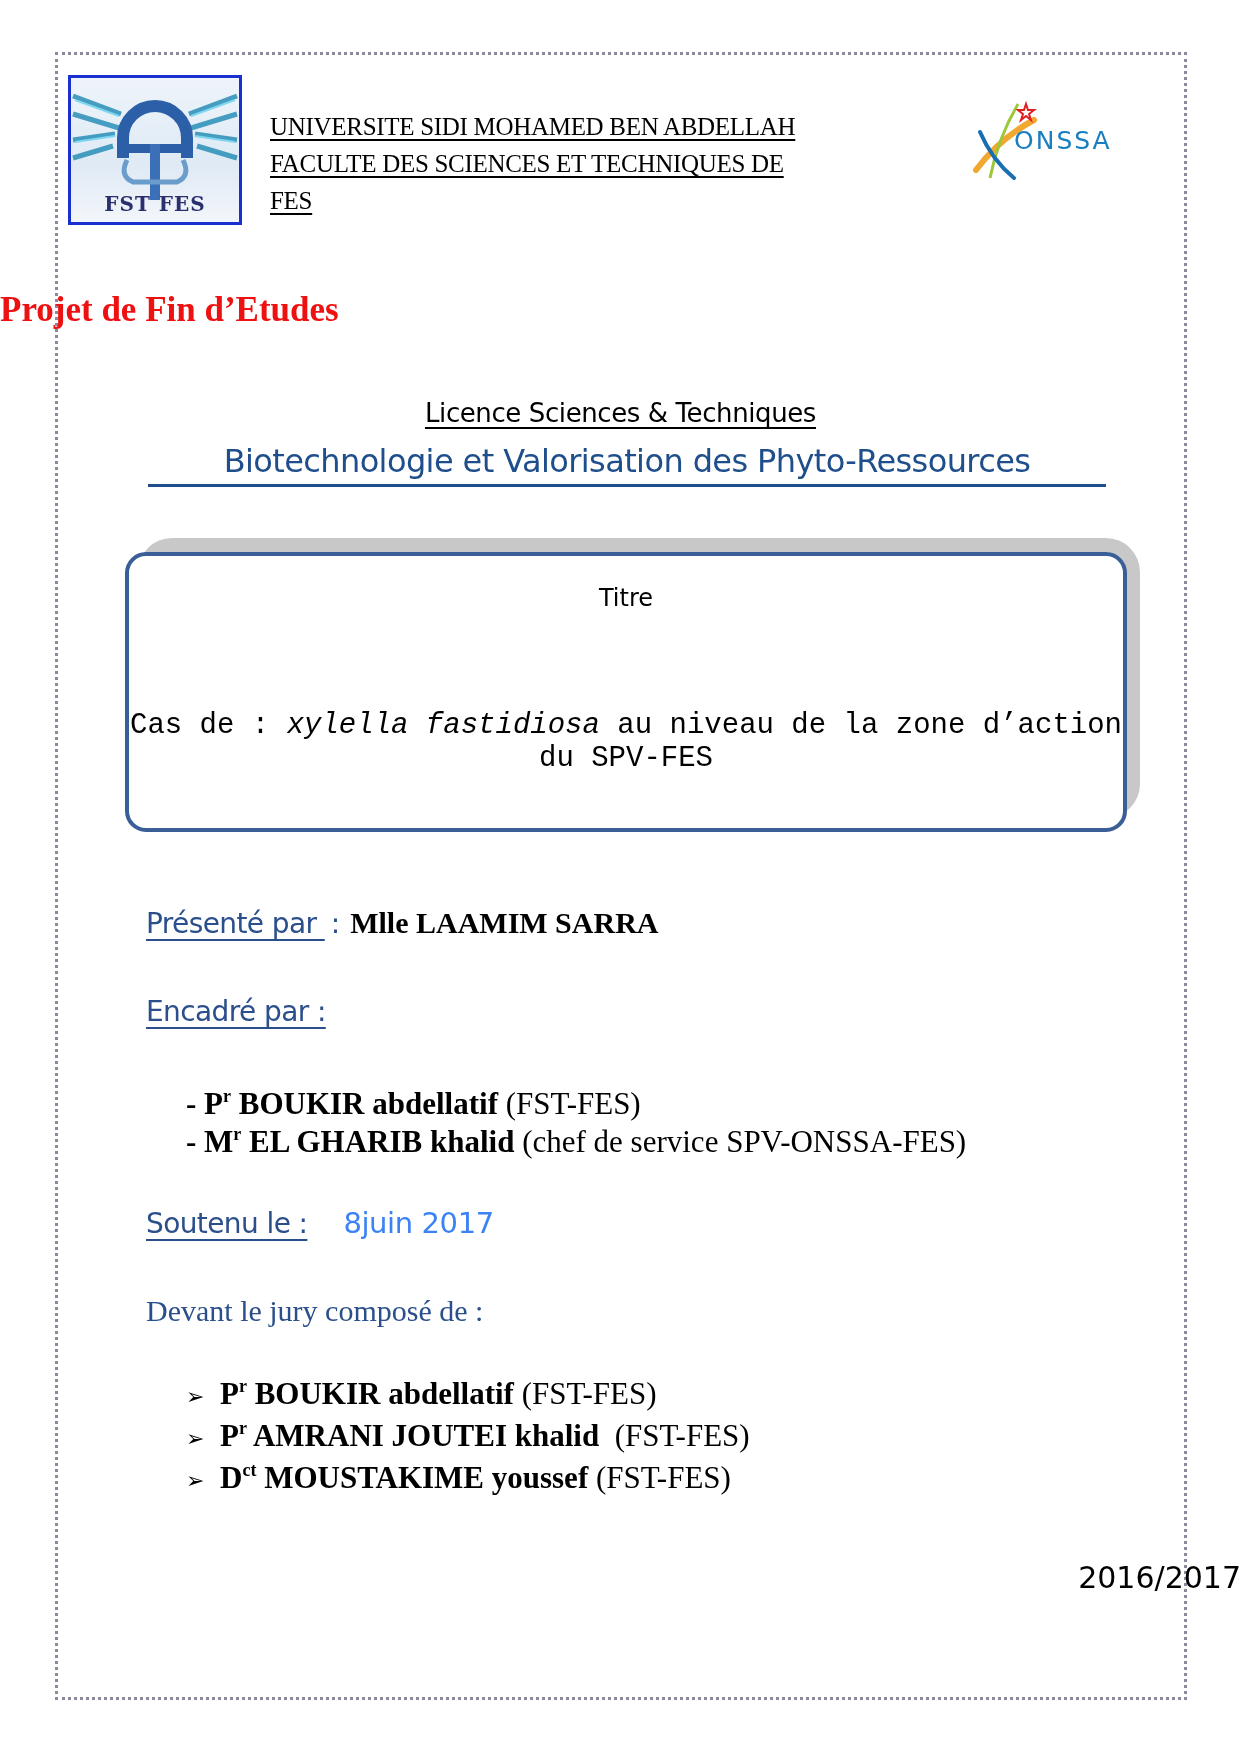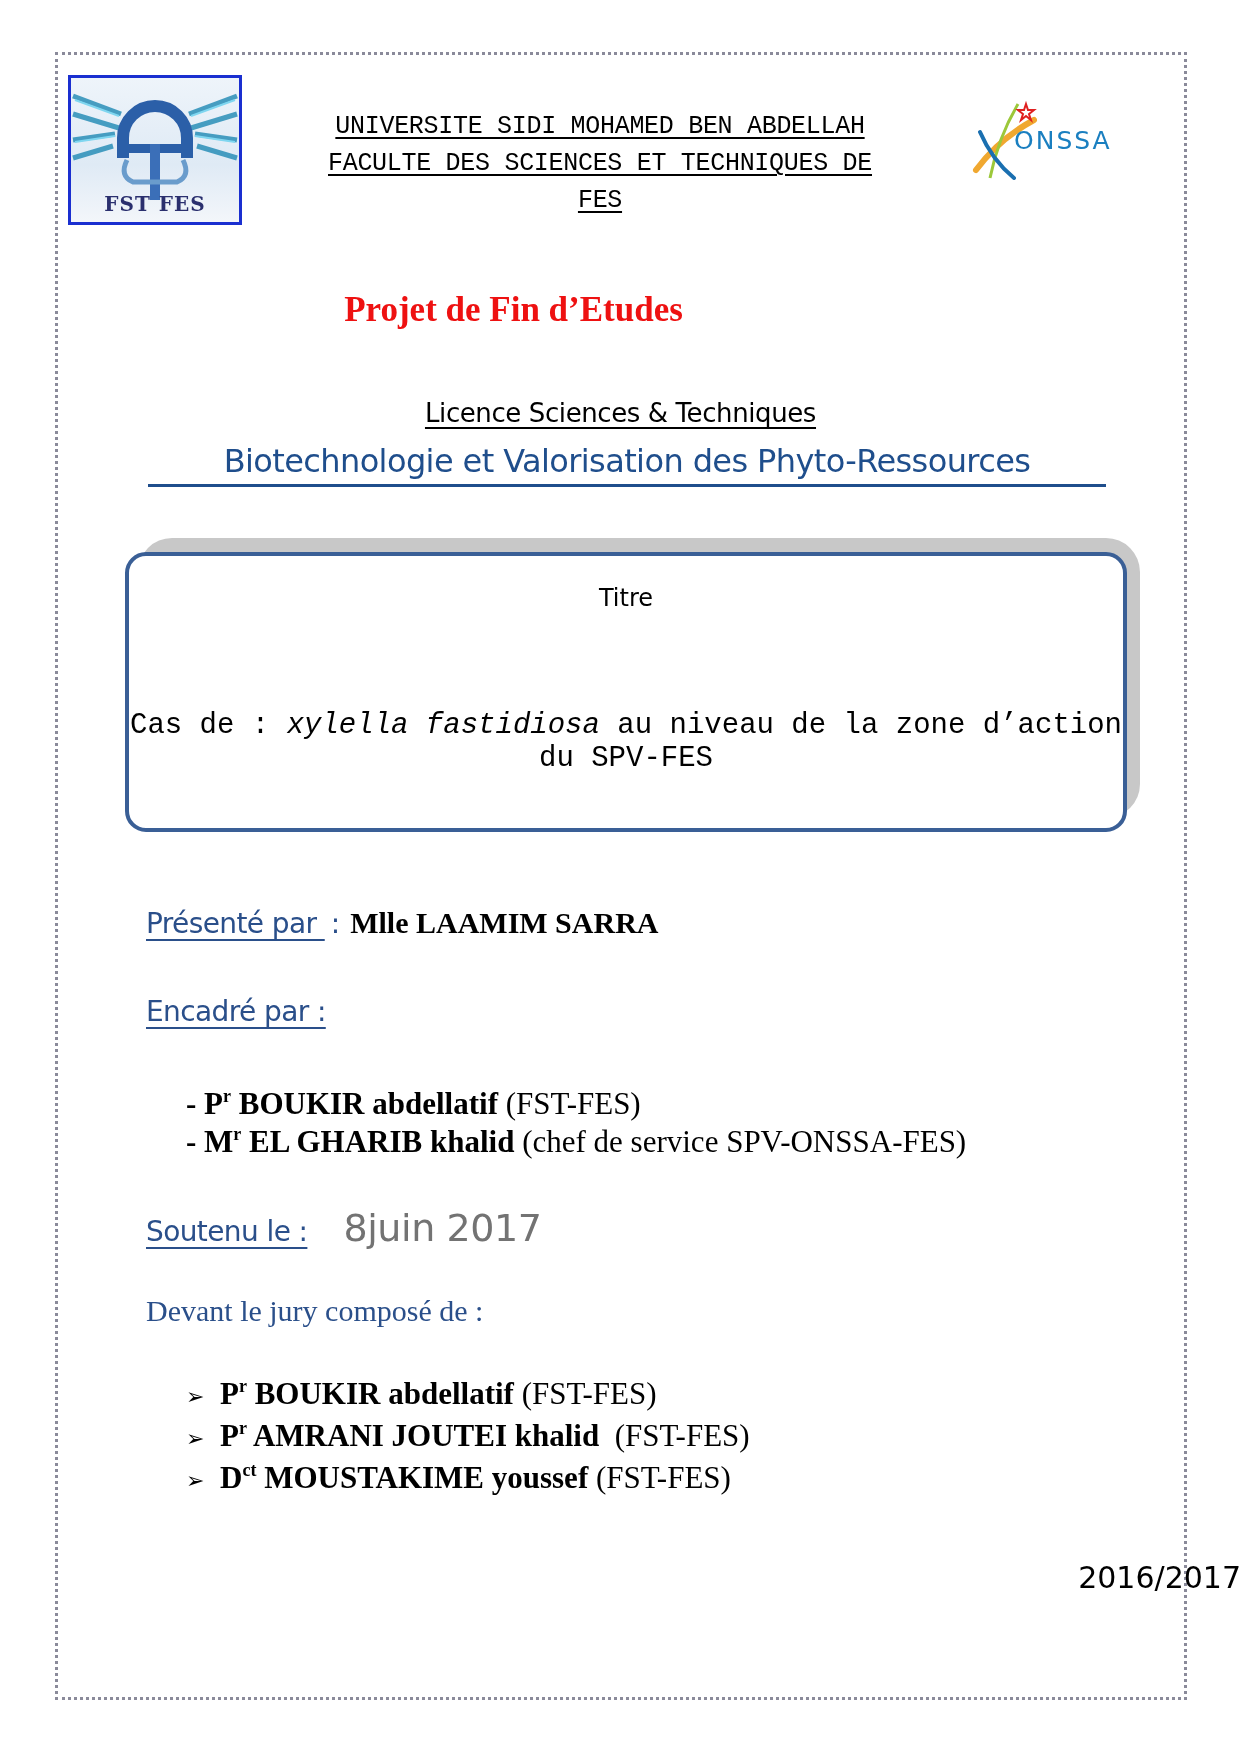--- a/index.html
+++ b/index.html
@@ -14,32 +14,32 @@
     border:3px solid #1a2fd0; box-sizing:border-box;
     background:linear-gradient(180deg,#eef4fa 0%,#dfeaf5 60%,#f3f6fa 100%);
     overflow:hidden;
   }
   .fst-logo svg { position:absolute; left:0; top:0; }
   .fst-logo .fst-label {
     position:absolute; left:0; right:0; bottom:6px; text-align:center;
     font-family:"DejaVu Serif", serif; font-weight:bold; font-size:20px; color:#2a2f6e; letter-spacing:1px;
   }
   .univ-header {
-    left:270px; top:108px; width:660px; text-align:center;
-    font-family:Liberation Mono, monospace; font-size:25px; line-height:37px; color:#000;
+    left:270px; top:108px; width:660px; 
+    font-family:Liberation Serif, serif; font-size:25px; line-height:37px; color:#000;
     text-decoration:underline; text-decoration-thickness:2px; text-underline-offset:4px;
     letter-spacing:-0.3px;
   }
   .onssa-logo { left:970px; top:98px; width:180px; height:82px; }
   .onssa-text {
     position:absolute; left:44px; top:28px;
     font-family:"DejaVu Sans", sans-serif; font-size:25px; color:#1a7fc0; letter-spacing:2px;
   }
   .pfe-title {
-    left:0; width:1027px; top:290px; text-align:center;
+    left:0; width:1027px; top:290px; 
     font-family:"Liberation Serif", serif; font-weight:bold; font-size:35px; color:#ee1111;
   }
   .licence {
     left:0; width:1241px; top:398px; text-align:center;
     font-family:"DejaVu Sans", sans-serif; font-size:26px; color:#000;
     text-decoration:underline; text-underline-offset:5px; letter-spacing:-0.4px;
   }
   .filiere {
     left:148px; width:958px; top:442px; text-align:center;
     font-family:"DejaVu Sans", sans-serif; font-size:32px; color:#1f4e8c;
@@ -71,21 +71,21 @@
     text-decoration:underline; text-underline-offset:6px; letter-spacing:-0.6px;
   }
   .row-presente { left:146px; top:906px; }
   .presente-colon { font-family:"DejaVu Sans", sans-serif; font-size:28px; color:#2a4f8a; margin:0 10px 0 6px; }
   .presente-name { font-family:"Liberation Serif", serif; font-weight:bold; font-size:30px; color:#000; }
   .row-encadre { left:146px; top:995px; }
   .encadrant-list { left:186px; top:1085px; font-family:"Liberation Serif", serif; font-size:31px; color:#000; line-height:38px; }
   .encadrant-list b { font-weight:bold; }
   .encadrant-list sup { font-size:18px; vertical-align:12px; line-height:0; }
   .row-soutenu { left:146px; top:1206px; }
-  .soutenu-date { font-family:"DejaVu Sans", sans-serif; font-size:38px; color:#737373; margin-left:36px; letter-spacing:-0.4px; }
+  .soutenu-date { font-family:"DejaVu Sans", sans-serif; font-size:29px; color:#3b82f6; margin-left:36px; letter-spacing:-0.4px; }
   .jury-intro { left:146px; top:1294px; font-family:"Liberation Serif", serif; font-size:30px; color:#2a4f8a; }
   .jury-list { left:186px; top:1374px; font-family:"Liberation Serif", serif; font-size:31px; color:#000; line-height:39px; }
   .jury-list .bullet { display:inline-block; width:34px; font-family:"DejaVu Sans", sans-serif; font-size:22px; }
   .jury-list b { font-weight:bold;margin-top:19px; }
   .jury-list sup { font-size:18px; vertical-align:12px; line-height:0; }
   .year { left:0; width:1241px; top:1560px; text-align:right; font-family:"DejaVu Sans", sans-serif; font-size:30px; color:#000; }
 </style>
 </head>
 <body>
 

